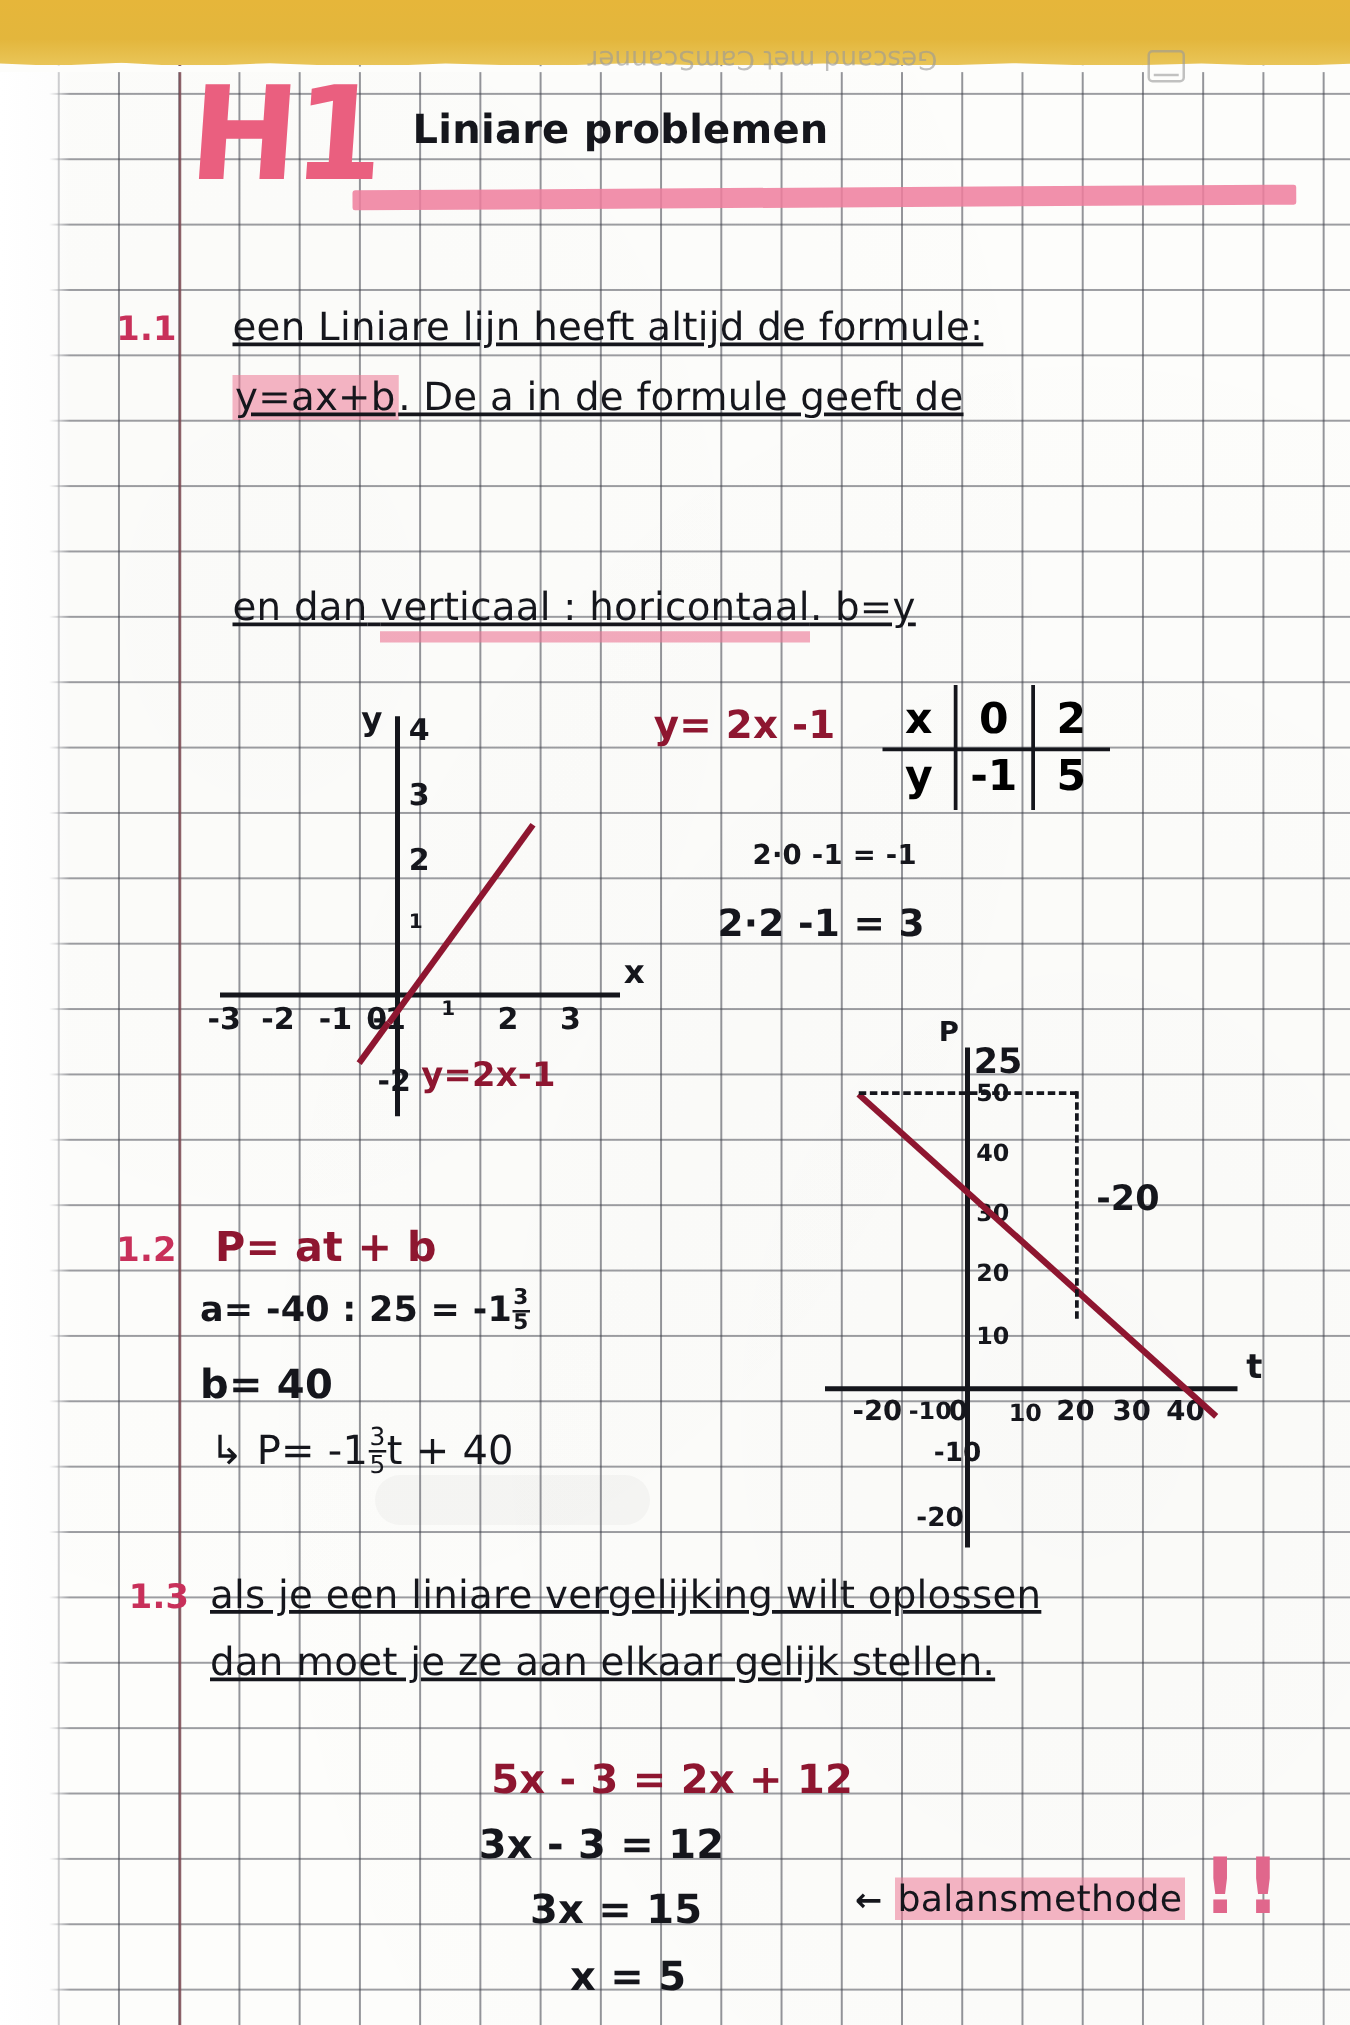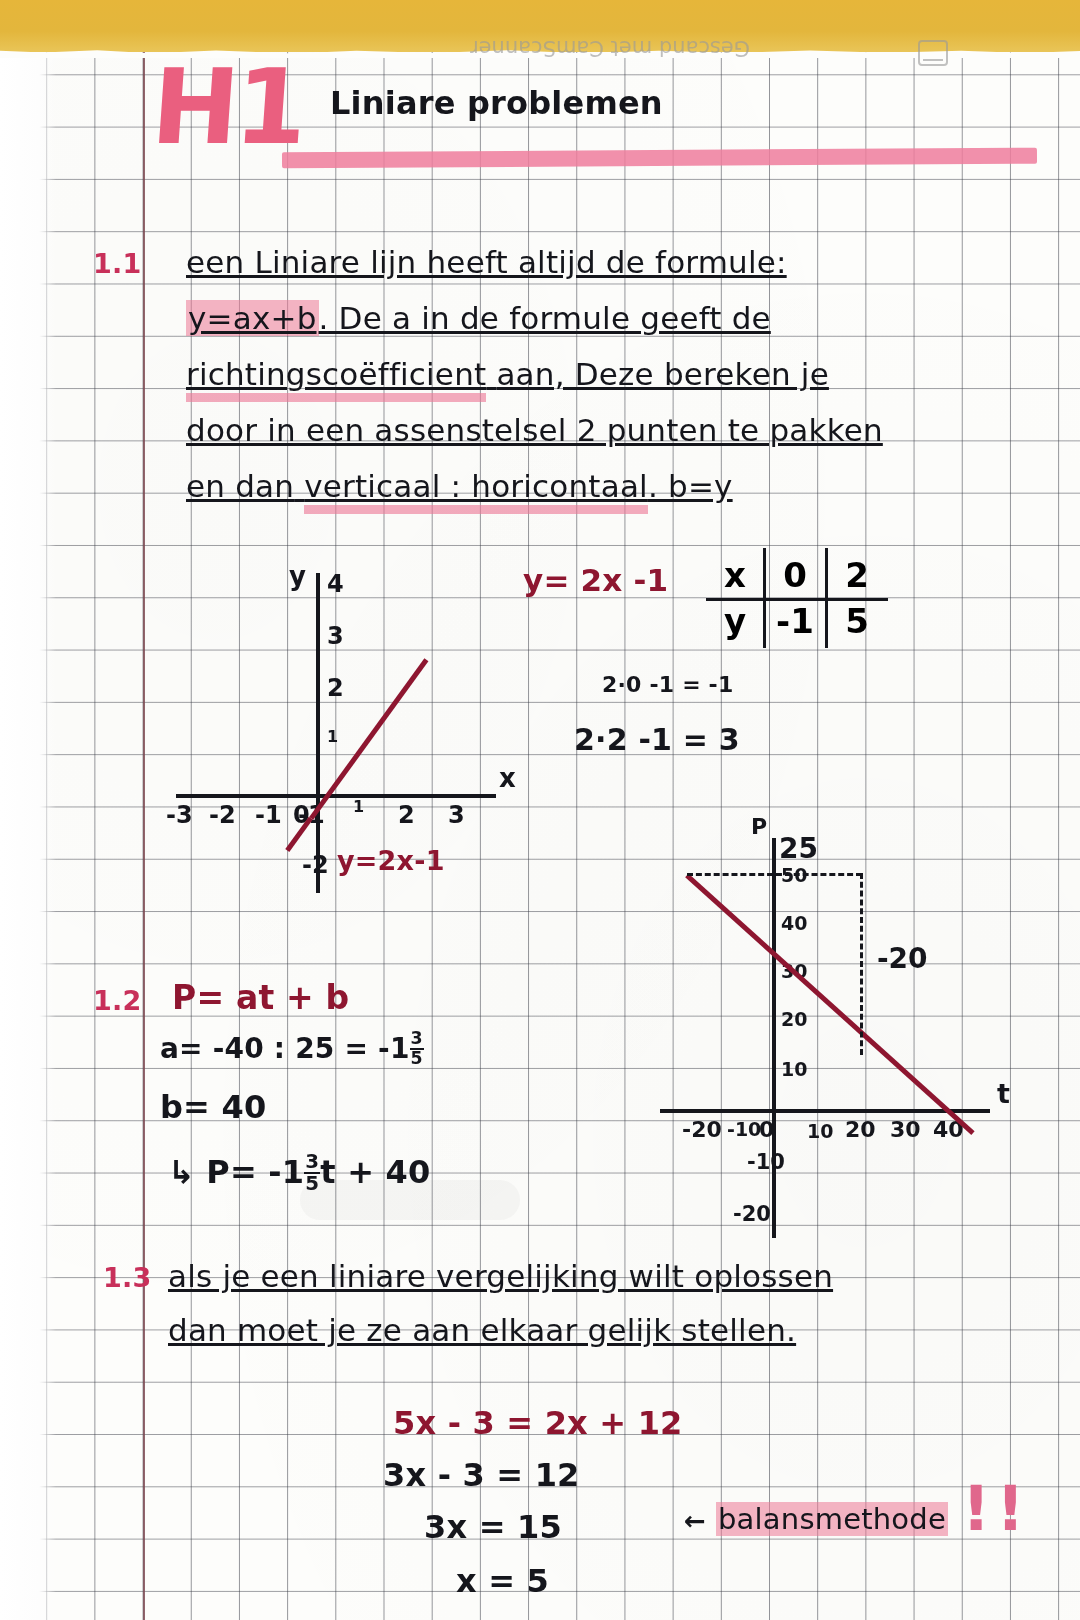--- a/index.html
+++ b/index.html
@@ -182,25 +182,21 @@
   <div id="title-rule"></div>
 
   <div class="hw secnum pink" style="left:93px; top:248px;">1.1</div>
 
   <div class="hw bodyline" style="left:186px; top:244px;">een Liniare lijn heeft altijd de formule:</div>
 
   <div class="hw bodyline" style="left:186px; top:300px;">
     <span class="hl">y=ax+b</span><span>. De a in de formule geeft de</span>
   </div>
 
-  <div class="hw bodyline" style="left:186px; top:356px;">
-    <span class="ul-pink">richtingscoëfficient</span>&nbsp;<span>aan, Deze bereken je</span>
-  </div>
-
-  <div class="hw bodyline" style="left:186px; top:412px;">door in een assenstelsel 2 punten te pakken</div>
+
 
   <div class="hw bodyline" style="left:186px; top:468px;">
     <span>en dan</span>&nbsp;<span class="ul-pink">verticaal : horicontaal</span><span>. b=y</span>
   </div>
 
   <div id="graph1">
 
     <div class="axis axis-v" style="left:151px; top:28px; height:320px;"></div>
 
     <div class="axis axis-h" style="left:11px; top:249px; width:320px;"></div>
@@ -253,21 +249,21 @@
   <div class="hw secnum pink" style="left:93px; top:985px;">1.2</div>
 
   <div class="hw pinkdark" style="left:172px; top:978px; font-size:33px; font-weight:bold;">P= at + b</div>
 
   <div class="hw" style="left:160px; top:1030px; font-size:28px; font-weight:600;">
     <span>a= -40 : 25 = -1</span><span class="frac"><span class="num">3</span><span class="den">5</span></span>
   </div>
 
   <div class="hw" style="left:160px; top:1088px; font-size:32px; font-weight:600;">b= 40</div>
 
-  <div class="hw" style="left:168px; top:1140px; font-size:32px; font-weight:700;margin-top:12px;">
+  <div class="hw" style="left:168px; top:1140px; font-size:32px; font-weight:400;">
     <span>↳</span>&nbsp;<span>P= -1</span><span class="frac"><span class="num">3</span><span class="den">5</span></span><span>t + 40</span>
   </div>
 
   <div id="graph2">
 
     <div class="axis axis-v" style="left:117px; top:18px; height:400px;"></div>
 
     <div class="axis axis-h" style="left:5px; top:289px; width:330px;"></div>
 
     <div class="gtick-m" style="left:96px; top:-6px;">P</div>

